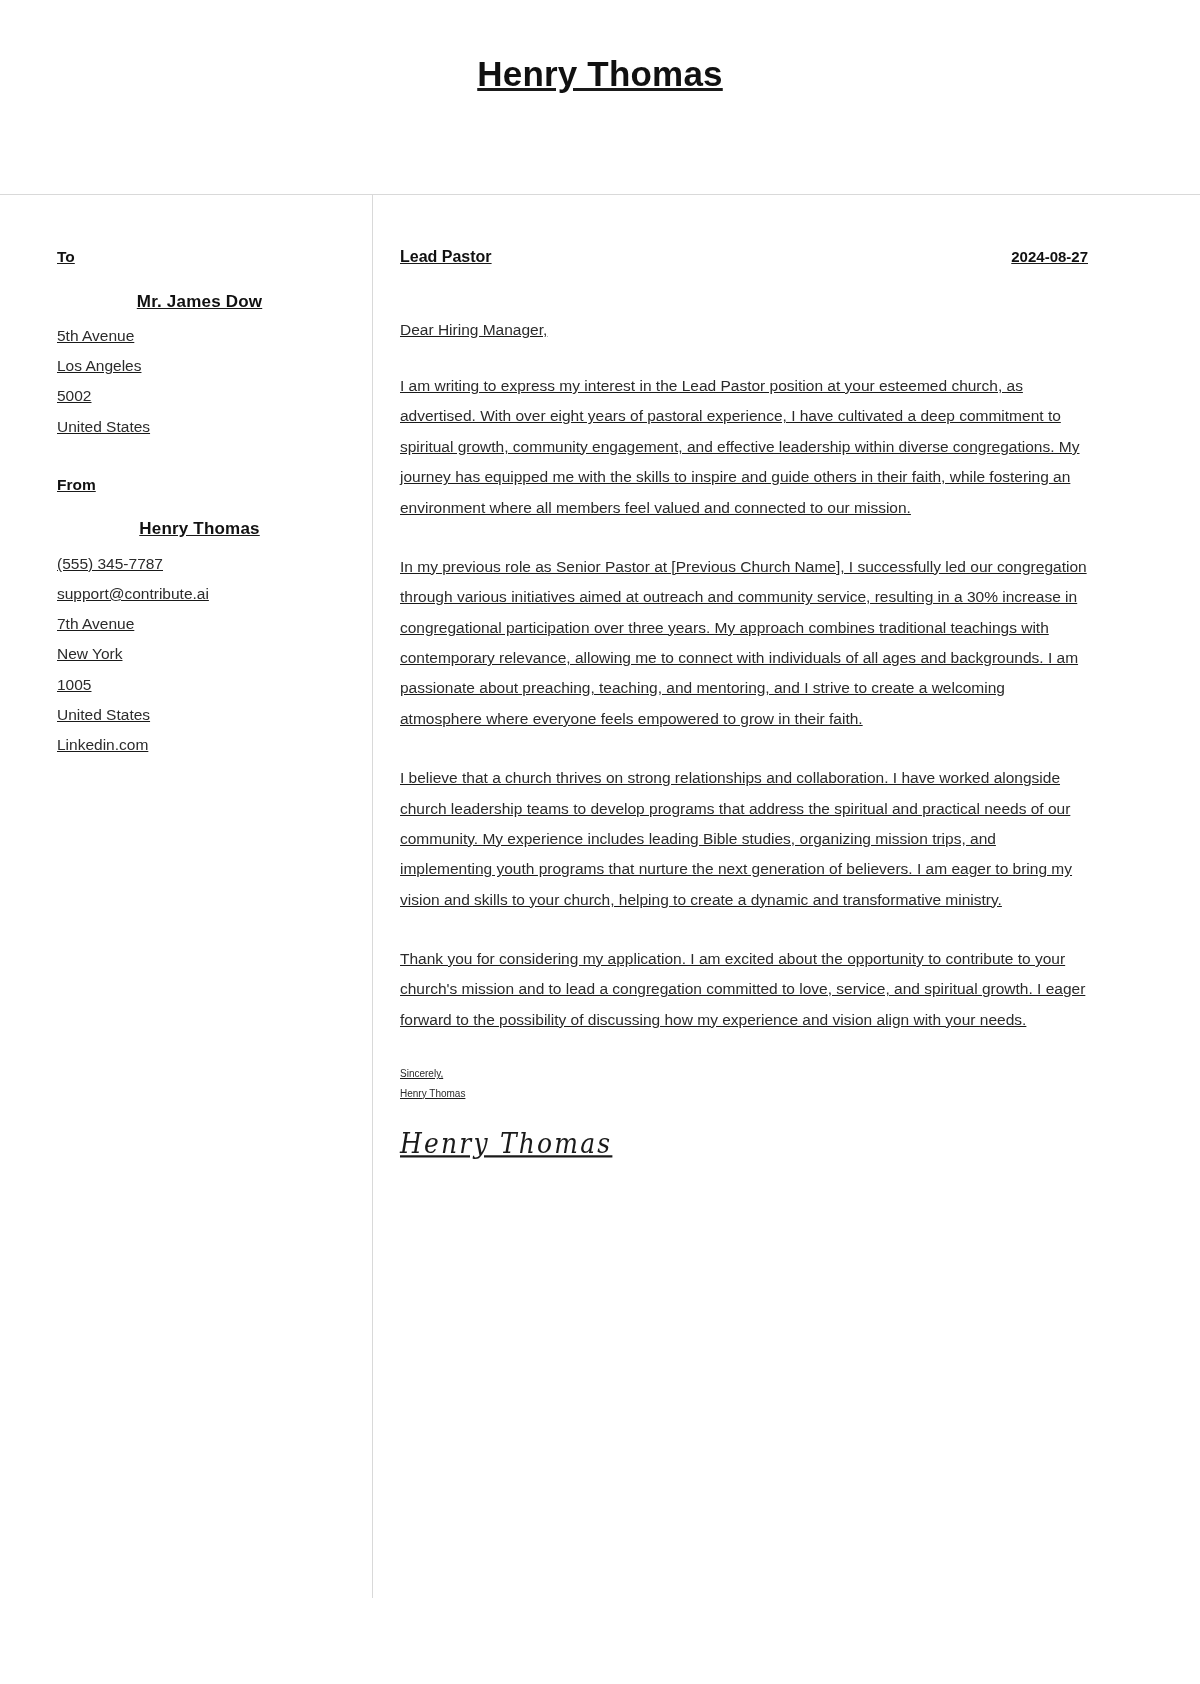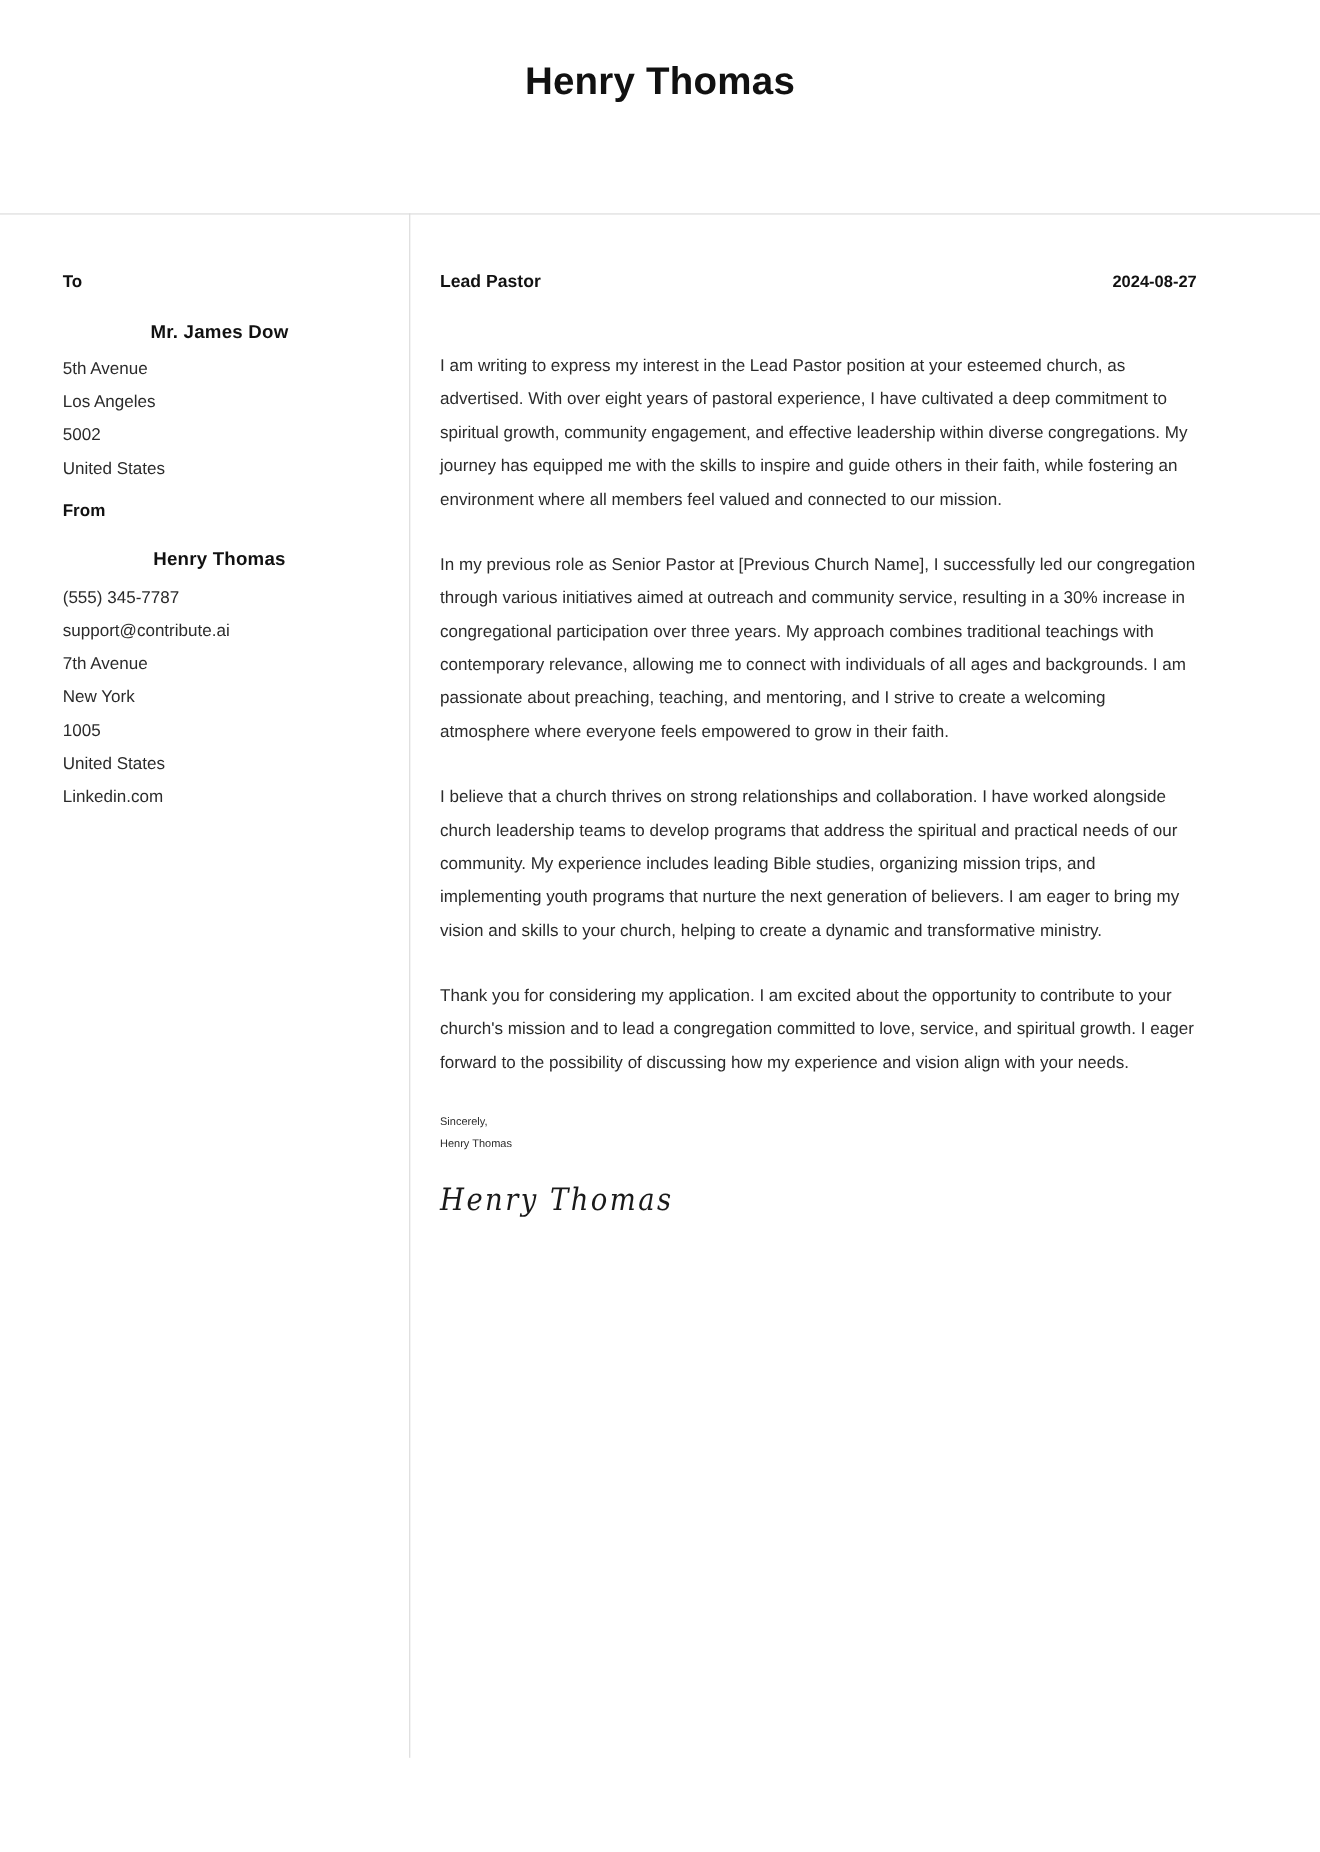--- a/index.html
+++ b/index.html
@@ -15,20 +15,21 @@
     position: relative;
     overflow: hidden;
   }
 
   .page {
     width: 1200px;
     height: 1684px;
     position: relative;
     background: #ffffff;
     box-sizing: border-box;
+    text-decoration: underline;
   }
 
   
   .header {
     height: 194px;
     display: flex;
     align-items: center;
     justify-content: center;
     box-sizing: border-box;
   }
@@ -72,21 +73,21 @@
   }
 
   .side-heading {
     font-size: 15.5px;
     font-weight: 700;
     color: #111111;
     margin: 0 0 22px 0;
     line-height: 1.2;
   }
   .side-heading.from-heading {
-    margin-top: 14px;
+    margin-top: 34px;
   }
   .side-name {
     font-size: 17px;
     font-weight: 700;
     color: #111111;
     margin: 0 0 6px 0;
     line-height: 1.55;
     letter-spacing: 0.2px;
     text-align: center;
   }
@@ -187,20 +188,21 @@
 
     <div class="col-divider"></div>
 
     <div class="letter">
 
       <div class="letter-topline">
         <div class="letter-role">Lead Pastor</div>
         <div class="letter-date">2024-08-27</div>
       </div>
 
+      <div class="salutation">Dear Hiring Manager,</div>
 
       <p class="para">I am writing to express my interest in the Lead Pastor position at your esteemed church, as advertised. With over eight years of pastoral experience, I have cultivated a deep commitment to spiritual growth, community engagement, and effective leadership within diverse congregations. My journey has equipped me with the skills to inspire and guide others in their faith, while fostering an environment where all members feel valued and connected to our mission.</p>
       <p class="para">In my previous role as Senior Pastor at [Previous Church Name], I successfully led our congregation through various initiatives aimed at outreach and community service, resulting in a 30% increase in congregational participation over three years. My approach combines traditional teachings with contemporary relevance, allowing me to connect with individuals of all ages and backgrounds. I am passionate about preaching, teaching, and mentoring, and I strive to create a welcoming atmosphere where everyone feels empowered to grow in their faith.</p>
       <p class="para">I believe that a church thrives on strong relationships and collaboration. I have worked alongside church leadership teams to develop programs that address the spiritual and practical needs of our community. My experience includes leading Bible studies, organizing mission trips, and implementing youth programs that nurture the next generation of believers. I am eager to bring my vision and skills to your church, helping to create a dynamic and transformative ministry.</p>
       <p class="para">Thank you for considering my application. I am excited about the opportunity to contribute to your church's mission and to lead a congregation committed to love, service, and spiritual growth. I eager forward to the possibility of discussing how my experience and vision align with your needs.</p>
 
       <div class="closing">Sincerely,</div>
       <div class="closing">Henry Thomas</div>
 
       <div class="signature">Henry Thomas</div>

